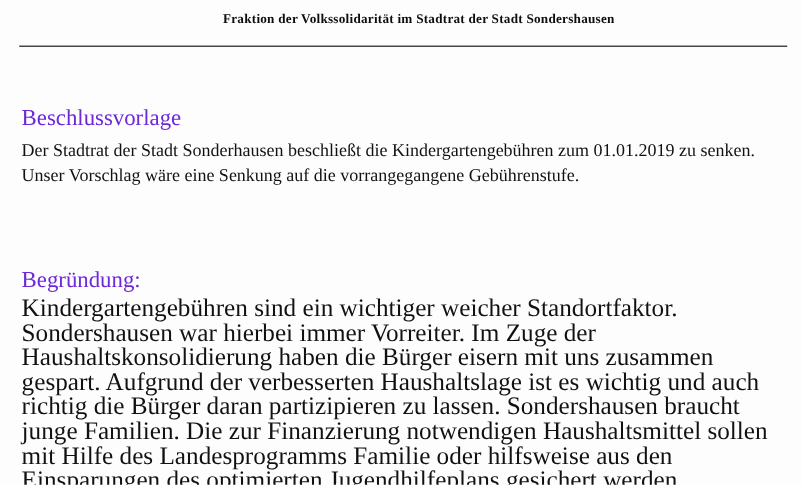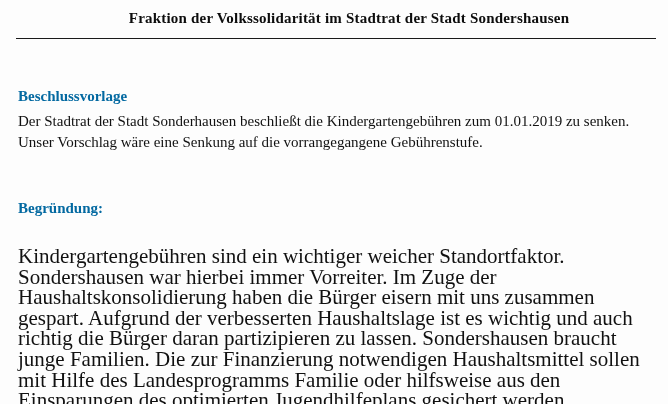--- a/index.html
+++ b/index.html
@@ -23,58 +23,58 @@
   .header {
     position: absolute;
     top: 10px;
     left: 54px;
     width: 590px;
     text-align: center;
   }
   .header-title {
     font-family: "Liberation Serif", serif;
     font-weight: bold;
-    font-size: 15px;
+    font-size: 11px;
     letter-spacing: 0.2px;
     color: #0d0d0d;
     white-space: nowrap;
   }
   .header-rule {
     position: absolute;
     top: 38px;
     left: 16px;
     width: 640px;
     height: 0;
     border-top: 1.6px solid #1a1a1a;
   }
   .body-block {
     position: absolute;
     left: 18px;
     width: 634px;
   }
   .section-heading {
     font-family: "Liberation Serif", serif;
-    font-weight: bold;
-    font-size: 15px;
-    color: #0369a1;
+    font-weight: normal;
+    font-size: 19px;
+    color: #6d28d9;
     margin: 0 0 6px 0;
   }
   .para {
     font-family: Liberation Serif, serif;
     font-size: 15px;
     line-height: 21px;
     color: #111111;
     margin: 0;
     text-align: left;
   }
   #beschluss-block {
     top: 88px;
   }
   #begruendung-block {
-    top: 200px;
+    top: 223px;
   }
   #begruendung-text {
     top: 246px;
   }
   .para-long {
     font-size: 21px;
     line-height: 20.6px;
   }
 </style>
 </head>

